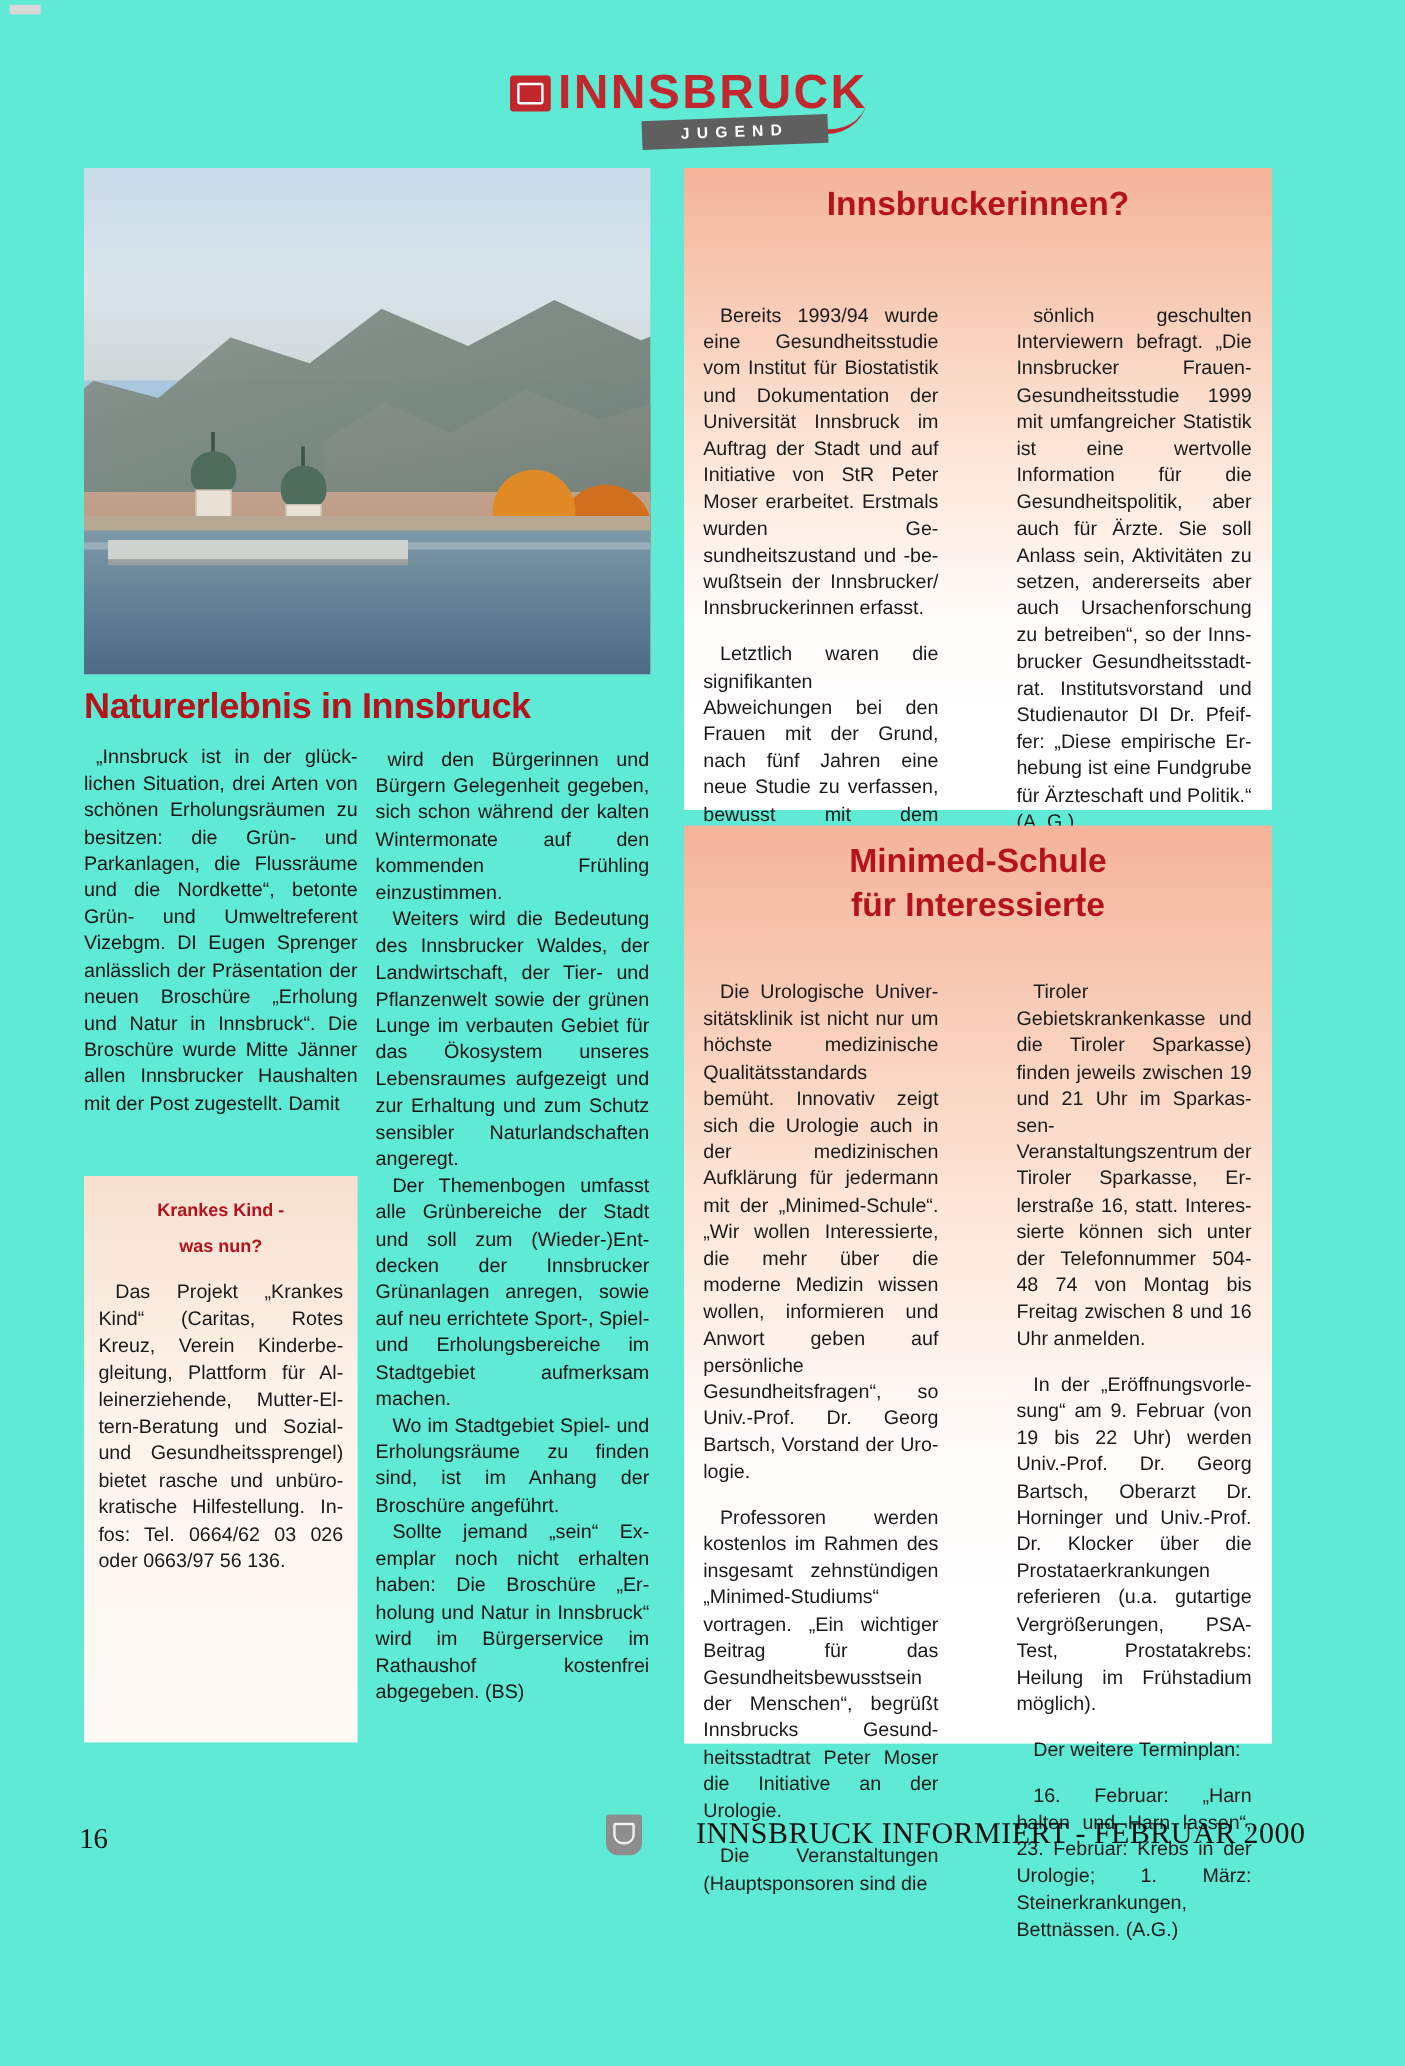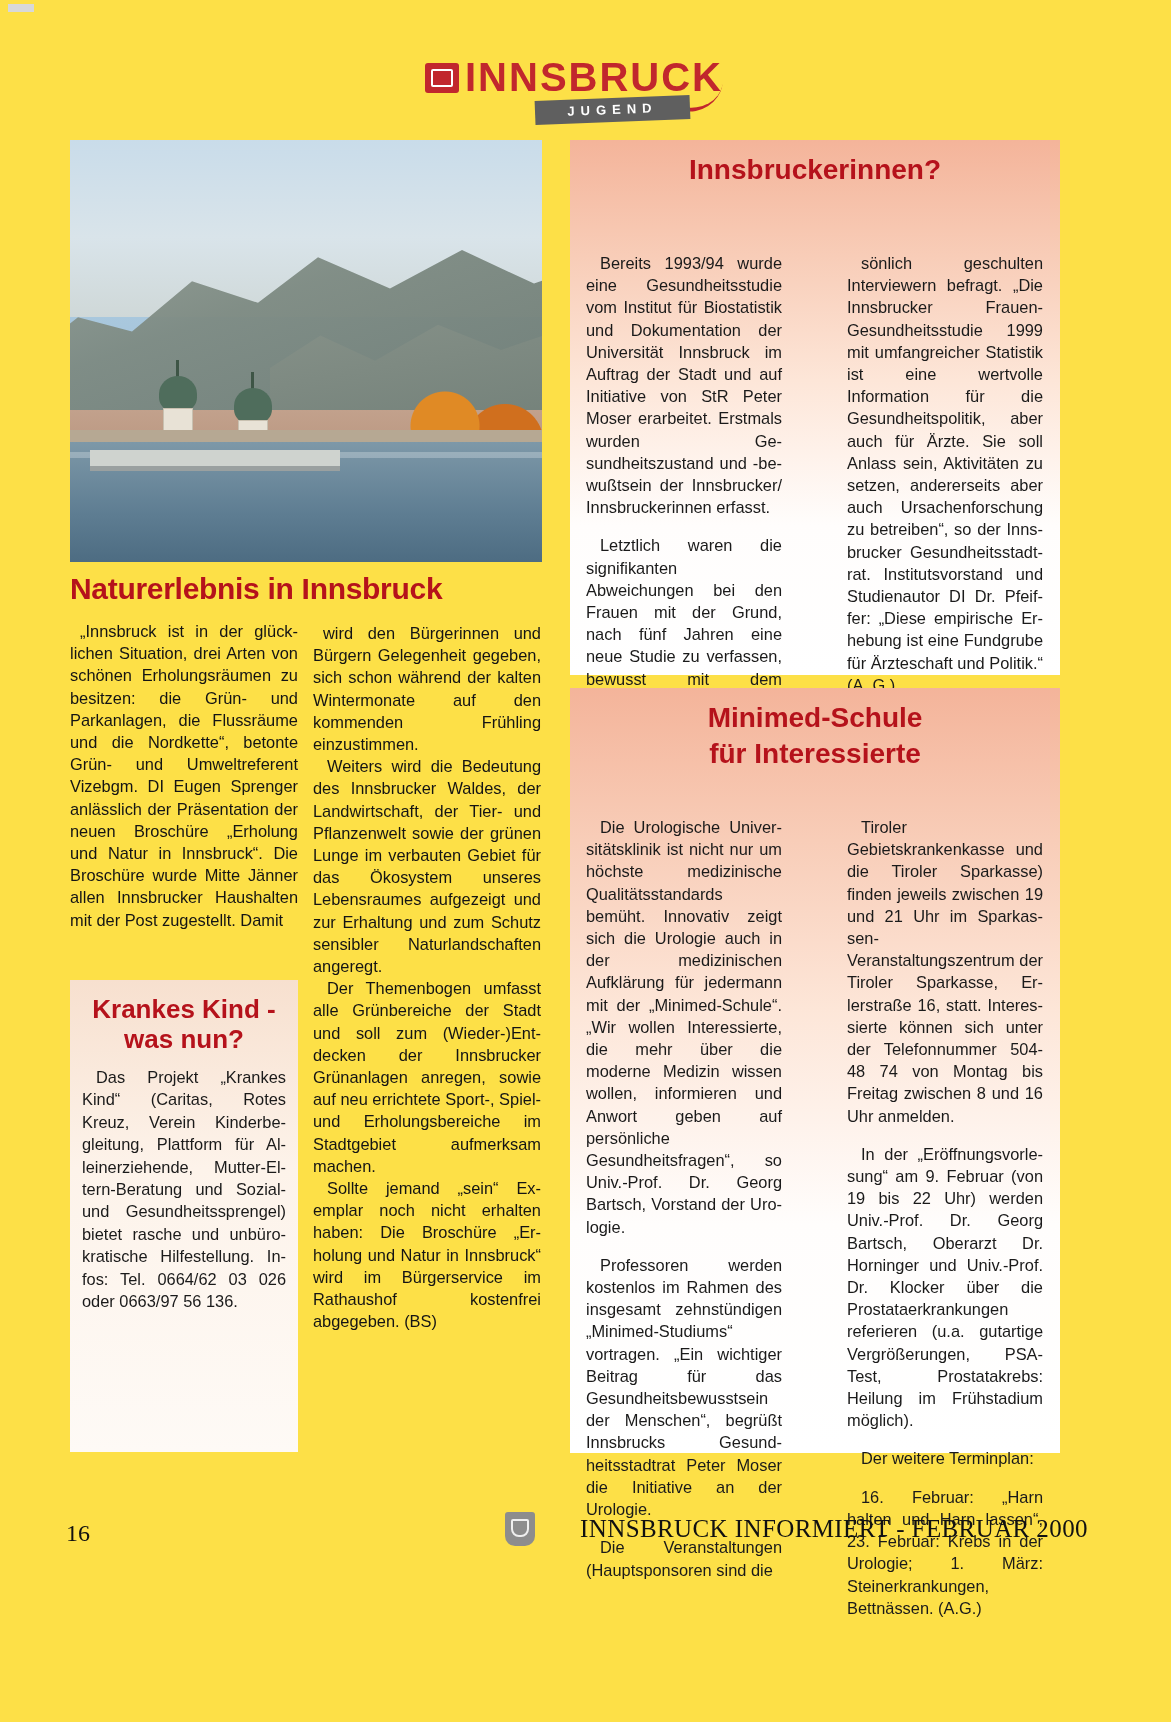--- a/index.html
+++ b/index.html
@@ -11,21 +11,21 @@
     width: 1171px;
     height: 1722px;
     position: relative;
     font-family: "Liberation Sans", sans-serif;
     color: #1a1a1a;
     overflow: hidden;
   }
   .page {
     position: absolute;
     inset: 0;
-    background: #fde047;
+    background: #5eead4;
   }
 
   
   .masthead {
     position: absolute;
     left: 0; top: 28px;
     width: 100%;
     height: 80px;
   }
   .masthead-inner {
@@ -214,21 +214,21 @@
   
   .box {
     position: absolute;
     background: linear-gradient(#f6dfcf, #fbf1e7 55%, #ffffff);
   }
   #box-krankes {
     left: 70px; top: 980px; width: 228px; height: 472px;
     background: linear-gradient(180deg, #f7e0cf 0%, #fdf3ea 40%, #fefaf6 100%);
   }
   #box-krankes .box-title {
-    font-size: 26px; font-weight: bold; color: #b5121b;
+    font-size: 15px; font-weight: bold; color: #b5121b;
     text-align: center; line-height: 30px;
     padding: 14px 10px 6px 10px;
   }
   #box-krankes .box-body {
     padding: 6px 12px 10px 12px;
     font-size: 16.4px; line-height: 22.4px; text-align: justify;
   }
   #box-krankes .box-body p { margin: 0; text-indent: 14px; }
 
   
@@ -361,20 +361,21 @@
     </div>
     <div class="box-body">
       <p>Das Projekt „Krankes Kind“ (Caritas, Rotes Kreuz, Verein Kinderbe­gleitung, Plattform für Al­leinerziehende, Mutter-El­tern-Beratung und Sozial- und Gesundheitssprengel) bietet rasche und unbüro­kratische Hilfestellung. In­fos: Tel. 0664/62 03 026 oder 0663/97 56 136.</p>
     </div>
   </div>
 
   <div class="body-col" id="col2">
     <p class="first">wird den Bürgerinnen und Bürgern Gelegenheit gege­ben, sich schon während der kalten Wintermonate auf den kommenden Früh­ling einzustimmen.</p>
     <p>Weiters wird die Bedeu­tung des Innsbrucker Wal­des, der Landwirtschaft, der Tier- und Pflanzenwelt sowie der grünen Lunge im ver­bauten Gebiet für das Öko­system unseres Lebensrau­mes aufgezeigt und zur Er­haltung und zum Schutz sen­sibler Naturlandschaften an­geregt.</p>
     <p>Der Themenbogen umfasst alle Grünbereiche der Stadt und soll zum (Wieder-)Ent­decken der Innsbrucker Grünanlagen anregen, so­wie auf neu errichtete Sport-, Spiel- und Erholungsberei­che im Stadtgebiet aufmerk­sam machen.</p>
+    <p>Wo im Stadtgebiet Spiel- und Erholungsräume zu fin­den sind, ist im Anhang der Broschüre angeführt.</p>
     <p>Sollte jemand „sein“ Ex­emplar noch nicht erhalten haben: Die Broschüre „Er­holung und Natur in Inns­bruck“ wird im Bürgerservi­ce im Rathaushof kostenfrei abgegeben. (BS)</p>
   </div>
 
   <div id="block-gesund">
     <div class="block-title">
       <div>Innsbruckerinnen?</div>
     </div>
   </div>
   <div class="twocol" id="gesund-cols">
     <div class="c">

